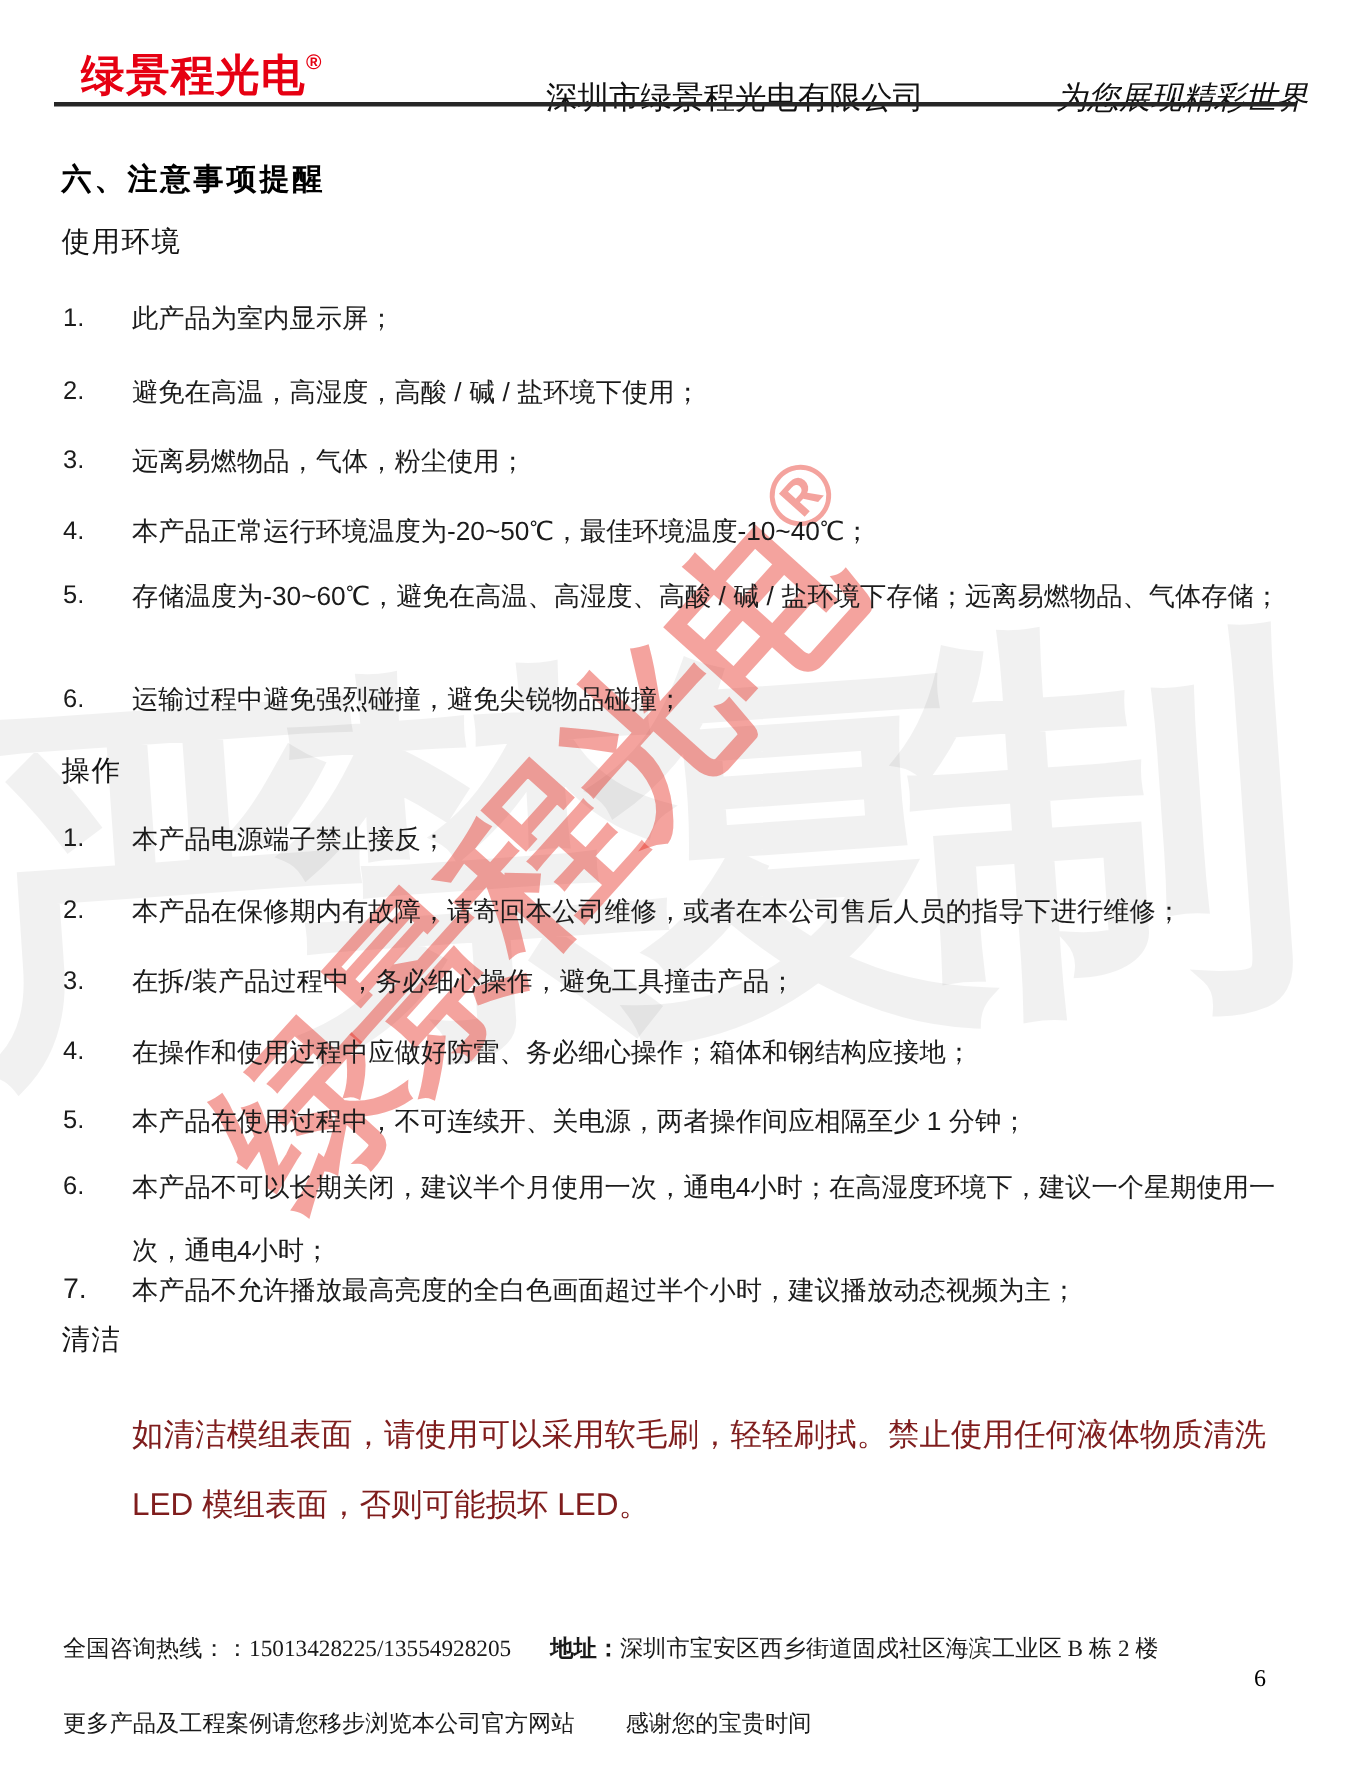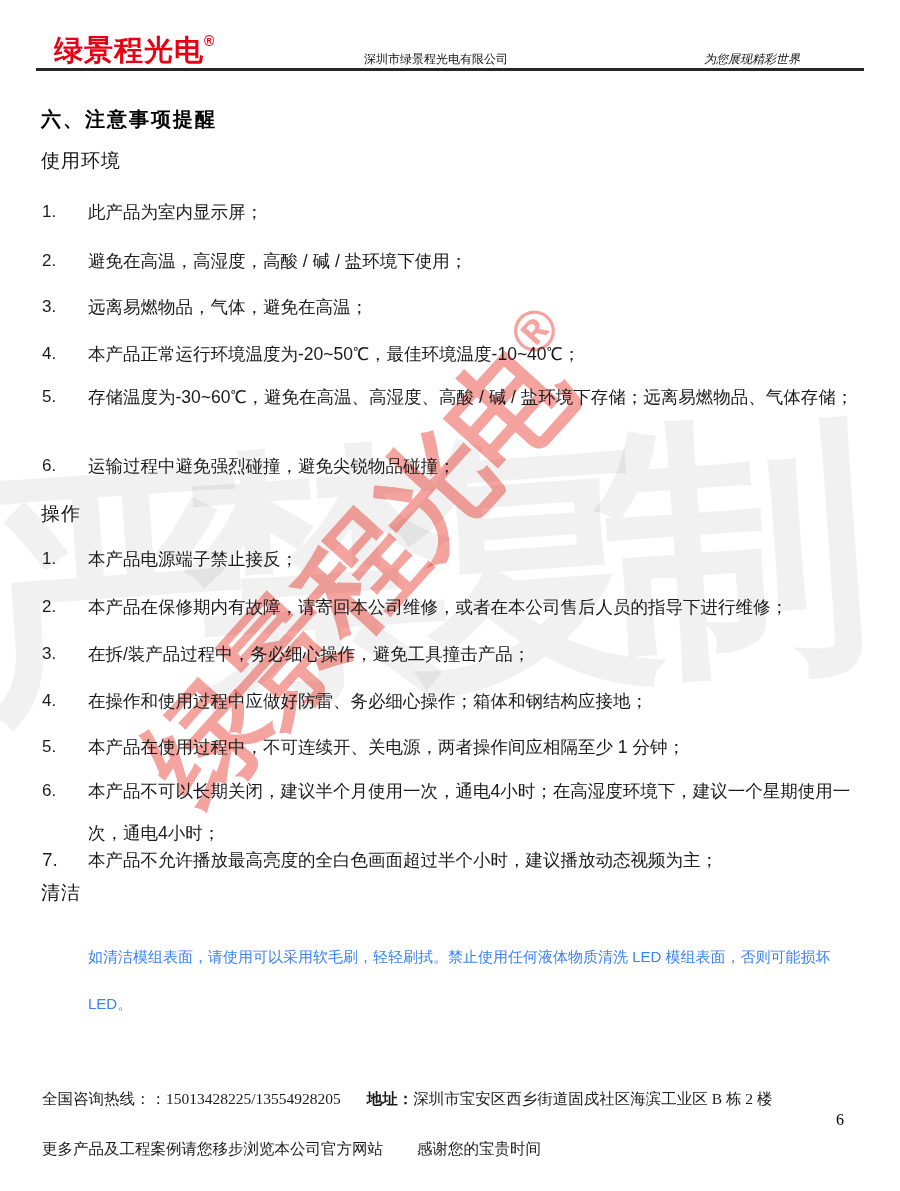--- a/index.html
+++ b/index.html
@@ -15,37 +15,37 @@
           letter-spacing:-6px;color:rgba(229,35,25,0.42);
           transform:rotate(-48deg);transform-origin:0 50%;
           font-family:"Liberation Sans",sans-serif;}
   .wm-red .reg{font-size:58px;vertical-align:52px;letter-spacing:0;}
   
   .content{position:absolute;left:0;top:0;width:900px;height:1191px;z-index:2;}
   
   .logo{left:54px;top:31px;font-size:29px;font-weight:bold;color:#e60012;
         letter-spacing:1px;font-family:"Liberation Sans",sans-serif;}
   .logo .reg{font-size:14px;vertical-align:14px;letter-spacing:0;}
-  .hdr-serif{font-family:"Liberation Serif",serif;font-size:12px;color:#111;}
+  .hdr-serif{font-family:"Liberation Serif",serif;font-size:21px;color:#111;}
   .company{left:364px;top:51px;}
   .slogan{left:704px;top:51px;font-style:italic;}
   .rule{left:36px;width:828px;top:68px;height:3px;background:#262626;}
   
   .page-title{left:41px;top:106px;font-size:20px;font-weight:bold;color:#000;
               font-family:Liberation Serif, serif;letter-spacing:2px;}
   .sec-head{left:41px;font-size:19px;color:#151515;
             font-family:"Liberation Serif",serif;letter-spacing:1px;}
   
   .item{left:42px;width:820px;display:flex;align-items:flex-start;
         line-height:42px;font-size:17.5px;color:#1b1b1b;}
   .item .num{width:46px;flex:none;font-size:17px;}
   .item .txt{flex:1;}
   .t-serif{font-family:"Liberation Serif",serif;font-weight:normal;color:#222;}
   
-  .para{left:88px;width:772px;line-height:47px;font-size:15px;color:#3b82f6;}
+  .para{left:88px;width:772px;line-height:47px;font-size:21px;color:#7f1d1d;}
   
   .foot{font-family:"Liberation Serif",serif;font-size:15.5px;color:#1a1a1a;
         display:flex;align-items:baseline;white-space:nowrap;}
   .foot-1{left:42px;top:1089px;}
   .foot-2{left:42px;top:1139px;}
   .addr-gap{margin-left:26px;font-weight:bold;}
   .pagenum{left:836px;top:1111px;font-family:"Liberation Serif",serif;
            font-size:16px;color:#000;}
   .weblink{font-family:"Liberation Mono",monospace;font-size:18px;
            color:#0000ee;text-decoration:underline;margin-left:6px;}
@@ -73,21 +73,21 @@
     <div class="abs item" style="top:191px">
       <span class="num">1.</span>
       <span class="txt"><span>此产品为</span><span class="t-serif">室内</span><span>显示</span><span class="t-serif">屏；</span></span>
     </div>
     <div class="abs item" style="top:240px">
       <span class="num">2.</span>
       <span class="txt">避免在高温，高湿度，高酸 / 碱 / 盐环境下使用；</span>
     </div>
     <div class="abs item" style="top:286px">
       <span class="num">3.</span>
-      <span class="txt">远离易燃物品，气体，避免在高温；</span>
+      <span class="txt">远离易燃物品，气体，粉尘使用；</span>
     </div>
     <div class="abs item" style="top:333px">
       <span class="num">4.</span>
       <span class="txt">本产品正常运行环境温度为-20~50℃，最佳环境温度-10~40℃；</span>
     </div>
     <div class="abs item" style="top:376px">
       <span class="num">5.</span>
       <span class="txt">存储温度为-30~60℃，避免在高温、高湿度、高酸 / 碱 / 盐环境下存储；远离易燃物品、气体存储；</span>
     </div>
     <div class="abs item" style="top:445px">

